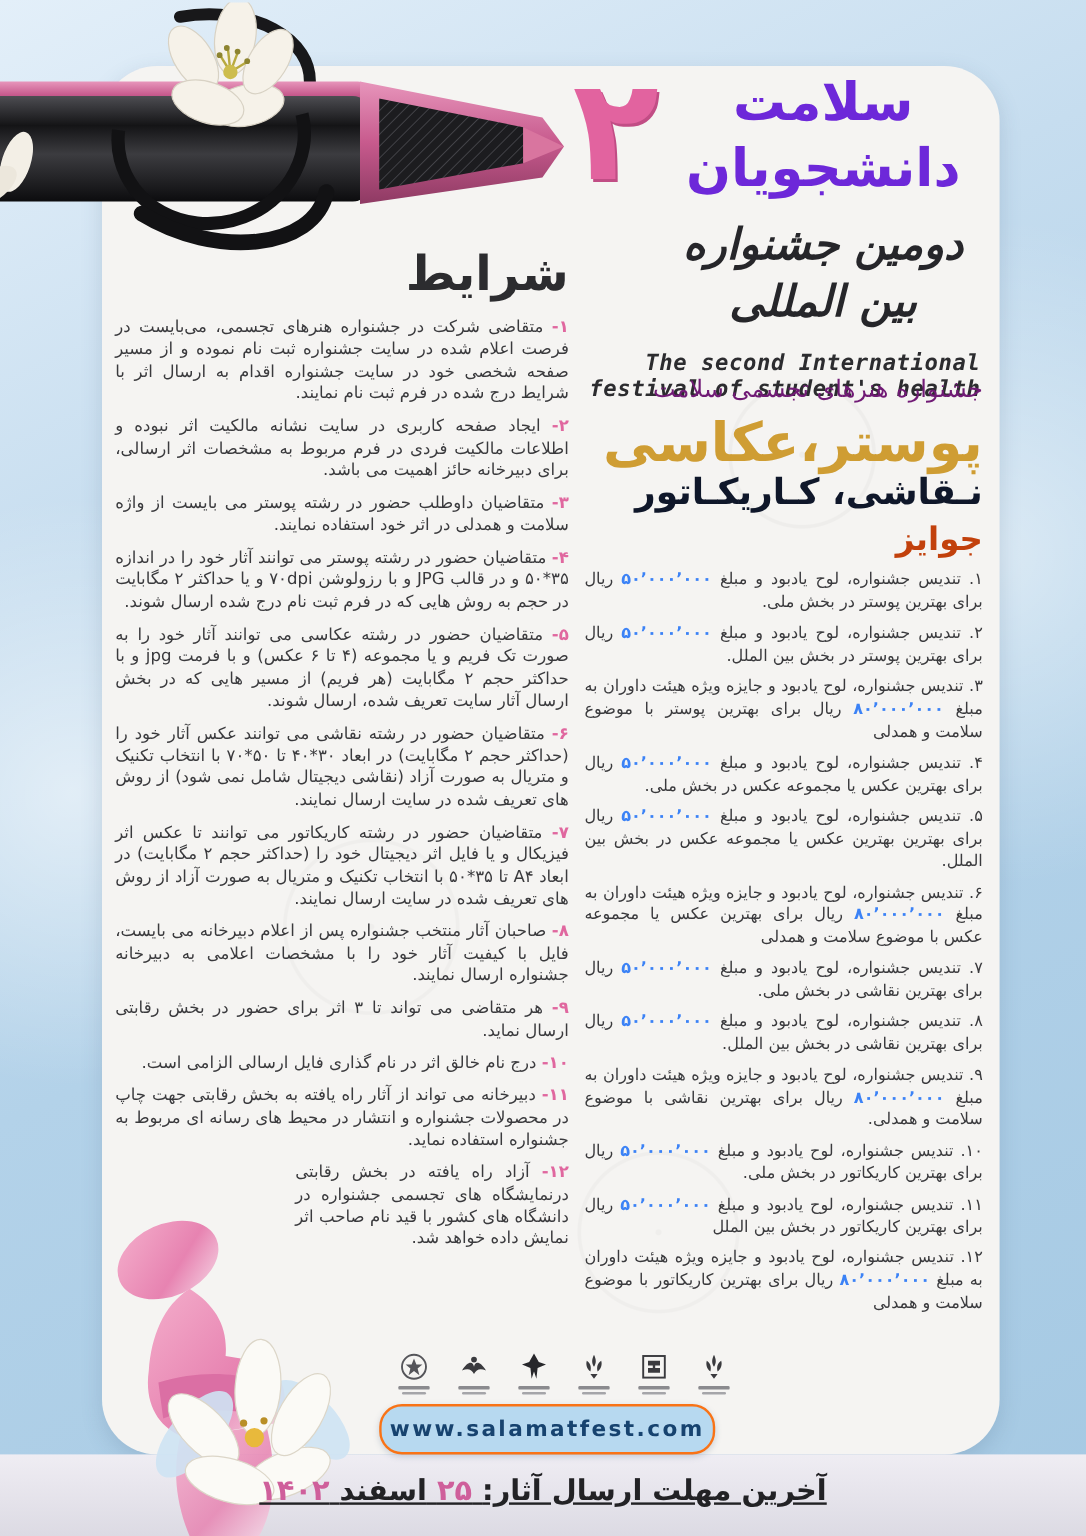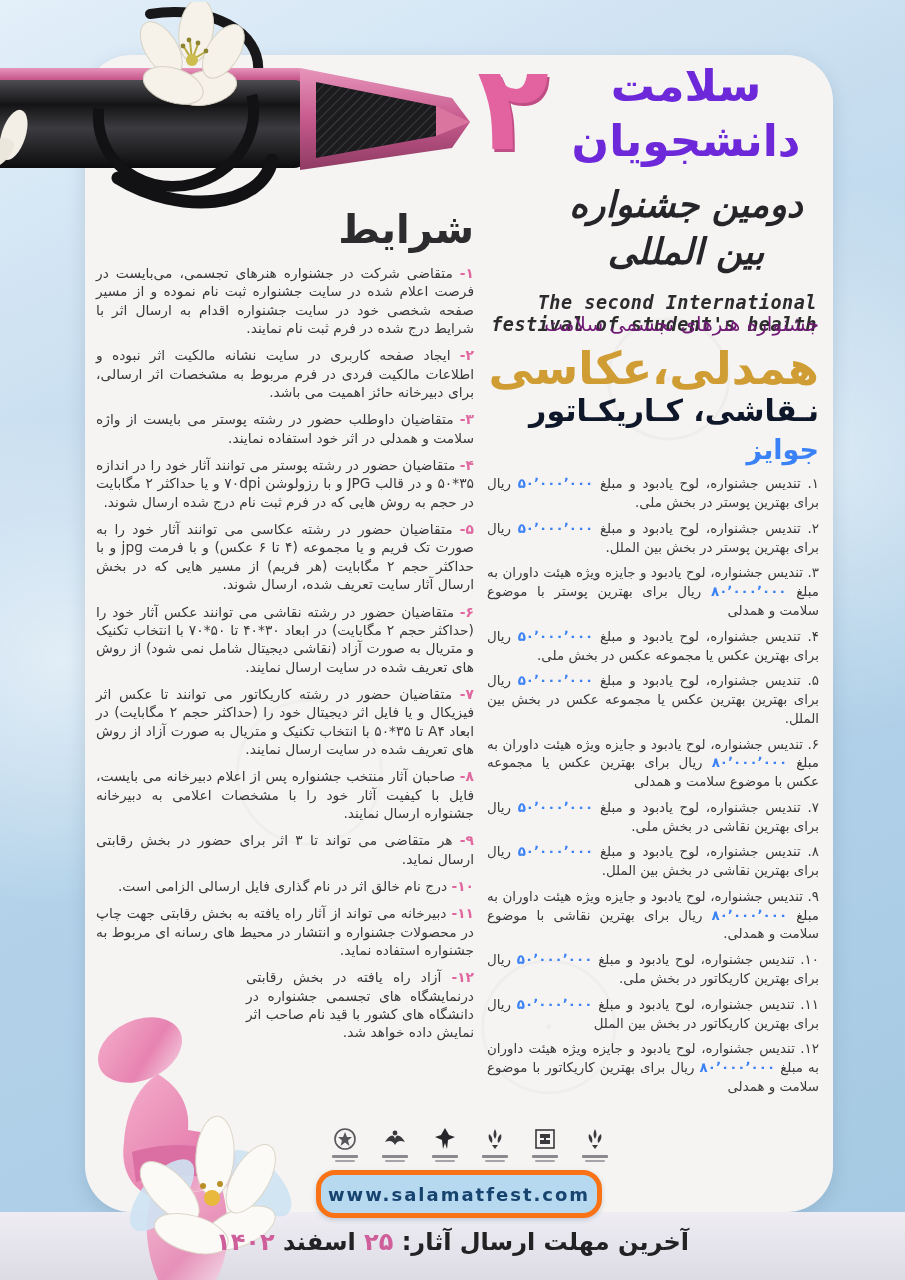--- a/index.html
+++ b/index.html
@@ -48,21 +48,21 @@
     direction:ltr;margin-top:16px;text-align:right;
     font-family:"DejaVu Sans Mono",monospace;font-weight:bold;font-style:italic;
     font-size:18.5px;line-height:1.22;color:#2c2c2f;letter-spacing:.5px;
   }
 
   
   .right-col{position:absolute;right:86px;top:312px;width:332px;direction:rtl;z-index:4;}
   .festival-label{font-size:20px;color:#701a75;margin:0 0 10px 0;font-weight:500;}
   .cat-line1{font-size:45px;font-weight:bold;color:#cf9d33;line-height:1.02;margin:0;}
   .cat-line2{font-size:30px;font-weight:bold;color:#0f172a;line-height:1.15;margin:2px 0 0 0;}
-  .prizes-title{font-size:27px;font-weight:bold;color:#3b82f6;margin:6px 0 10px 0;}
+  .prizes-title{font-size:27px;font-weight:bold;color:#c2410c;margin:6px 0 10px 0;}
   .prize{font-size:13.4px;line-height:1.4;color:#3a3a3d;text-align:justify;margin:0 0 7px 0;}
   .prize .pnum{color:#3a3a3d;}
   .prize .amt{color:#3b82f6;font-weight:bold;}
 
   
   .left-col{position:absolute;left:96px;top:206px;width:378px;direction:rtl;z-index:4;}
   .cond-title{font-size:40px;font-weight:bold;color:#2c2c2f;margin:0 0 12px 0;text-align:right;}
   .cond{font-size:13.8px;line-height:1.33;color:#3a3a3d;text-align:justify;margin:0 0 9px 0;}
   .cond .cnum{color:#e0679f;font-weight:bold;}
   .fig-gap{float:left;width:150px;height:160px;}
@@ -72,30 +72,30 @@
 
   
   .logos-row{position:absolute;left:328px;top:1126px;display:flex;gap:16px;z-index:5;}
   .logo{display:flex;flex-direction:column;align-items:center;width:34px;}
   .logo svg{width:26px;height:26px;}
   .logo .cap{width:26px;height:3px;background:#8a8a8e;border-radius:1px;margin-top:3px;}
   .logo .cap2{width:20px;height:2px;background:#a5a5a9;border-radius:1px;margin-top:2px;}
 
   .site-pill{
     position:absolute;left:316px;top:1170px;width:276px;height:38px;z-index:7;
-    background:#b7d9f0;border:5px solid #f97316;border-radius:19px;
+    background:#b7d9f0;border:2px solid #f97316;border-radius:19px;
     display:flex;align-items:center;justify-content:center;
     font-weight:bold;font-size:18px;letter-spacing:2px;color:#17436f;
     box-shadow:0 2px 5px rgba(70,100,130,.25);
   }
 
   .deadline{
     position:absolute;left:0;right:0;top:1228px;z-index:7;
     text-align:center;direction:rtl;
-    font-size:24px;font-weight:bold;color:#222225;
+    font-size:24px;font-weight:bold;color:#222225;text-decoration:underline;
   }
   .deadline .dl-pink{color:#cf5f9b;}
 </style>
 </head>
 <body>
 
 <div class="bg-decor"></div>
 
 <div class="card"></div>
 
@@ -166,21 +166,21 @@
     <div class="edition-num">۲</div>
   </div>
   <div class="en-title">
     <div>The second International</div>
     <div>festival of student's health</div>
   </div>
 </div>
 
 <div class="right-col">
   <p class="festival-label">جشنواره هنرهای تجسمی سلامت</p>
-  <p class="cat-line1">همدلی،عکاسی</p>
+  <p class="cat-line1">پوستر،عکاسی</p>
   <p class="cat-line2">نـقاشی، کـاریکـاتور</p>
   <p class="prizes-title">جوایز</p>
 
   <p class="prize"><span class="pnum">۱.</span> <span>تندیس جشنواره، لوح یادبود و مبلغ</span> <span class="amt">۵۰٬۰۰۰٬۰۰۰</span> <span>ریال برای بهترین پوستر در بخش ملی.</span></p>
   <p class="prize"><span class="pnum">۲.</span> <span>تندیس جشنواره، لوح یادبود و مبلغ</span> <span class="amt">۵۰٬۰۰۰٬۰۰۰</span> <span>ریال برای بهترین پوستر در بخش بین الملل.</span></p>
   <p class="prize"><span class="pnum">۳.</span> <span>تندیس جشنواره، لوح یادبود و جایزه ویژه هیئت داوران به مبلغ</span> <span class="amt">۸۰٬۰۰۰٬۰۰۰</span> <span>ریال برای بهترین پوستر با موضوع سلامت و همدلی</span></p>
   <p class="prize"><span class="pnum">۴.</span> <span>تندیس جشنواره، لوح یادبود و مبلغ</span> <span class="amt">۵۰٬۰۰۰٬۰۰۰</span> <span>ریال برای بهترین عکس یا مجموعه عکس در بخش ملی.</span></p>
   <p class="prize"><span class="pnum">۵.</span> <span>تندیس جشنواره، لوح یادبود و مبلغ</span> <span class="amt">۵۰٬۰۰۰٬۰۰۰</span> <span>ریال برای بهترین بهترین عکس یا مجموعه عکس در بخش بین الملل.</span></p>
   <p class="prize"><span class="pnum">۶.</span> <span>تندیس جشنواره، لوح یادبود و جایزه ویژه هیئت داوران به مبلغ</span> <span class="amt">۸۰٬۰۰۰٬۰۰۰</span> <span>ریال برای بهترین عکس یا مجموعه عکس با موضوع سلامت و همدلی</span></p>
   <p class="prize"><span class="pnum">۷.</span> <span>تندیس جشنواره، لوح یادبود و مبلغ</span> <span class="amt">۵۰٬۰۰۰٬۰۰۰</span> <span>ریال برای بهترین نقاشی در بخش ملی.</span></p>

